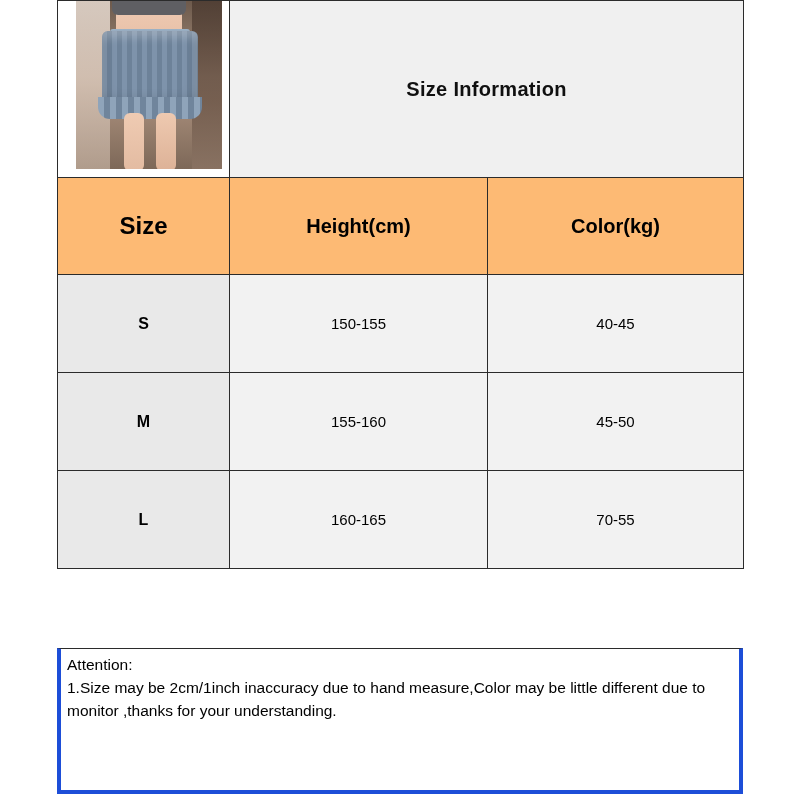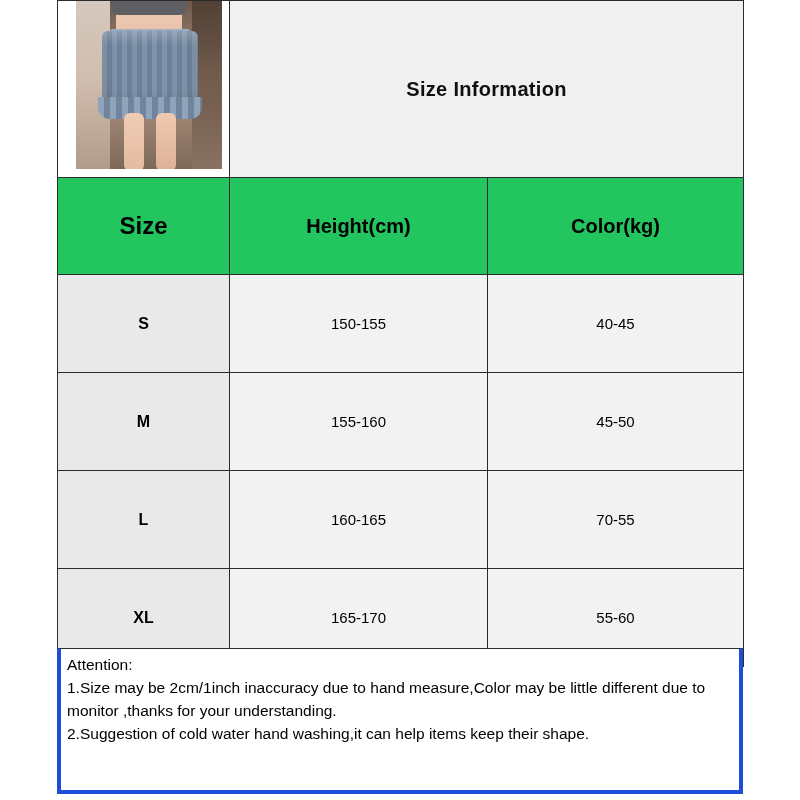--- a/index.html
+++ b/index.html
@@ -57,21 +57,21 @@
 
   .title-text {
     font-size: 20px;
     font-weight: bold;
     letter-spacing: 0.3px;
     color: #101010;
   }
 
   
   .hdr {
-    background: #22c55e;
+    background: #fdba74;
     height: 96px;
   }
   .hdr-size {
     font-size: 24px;
     font-weight: bold;
   }
   .hdr-col {
     font-size: 20px;
     font-weight: bold;
   }
@@ -276,33 +276,21 @@
           <span>L</span>
         </td>
         <td class="row-cell cell-val">
           <span>160-165</span>
         </td>
         <td class="row-cell cell-val">
           <span>70-55</span>
         </td>
       </tr>
 
-      <tr>
-        <td class="row-cell cell-size">
-          <span>XL</span>
-        </td>
-        <td class="row-cell cell-val">
-          <span>165-170</span>
-        </td>
-        <td class="row-cell cell-val">
-          <span>55-60</span>
-        </td>
-      </tr>
     </tbody>
   </table>
 
   <div class="attention">
     <p>Attention:</p>
     <p>1.Size may be 2cm/1inch inaccuracy due to hand measure,Color may be little different due to monitor ,thanks for your understanding.</p>
-    <p>2.Suggestion of cold water hand washing,it can help items keep their shape.</p>
   </div>
 
 </div>
 
 </body></html>

